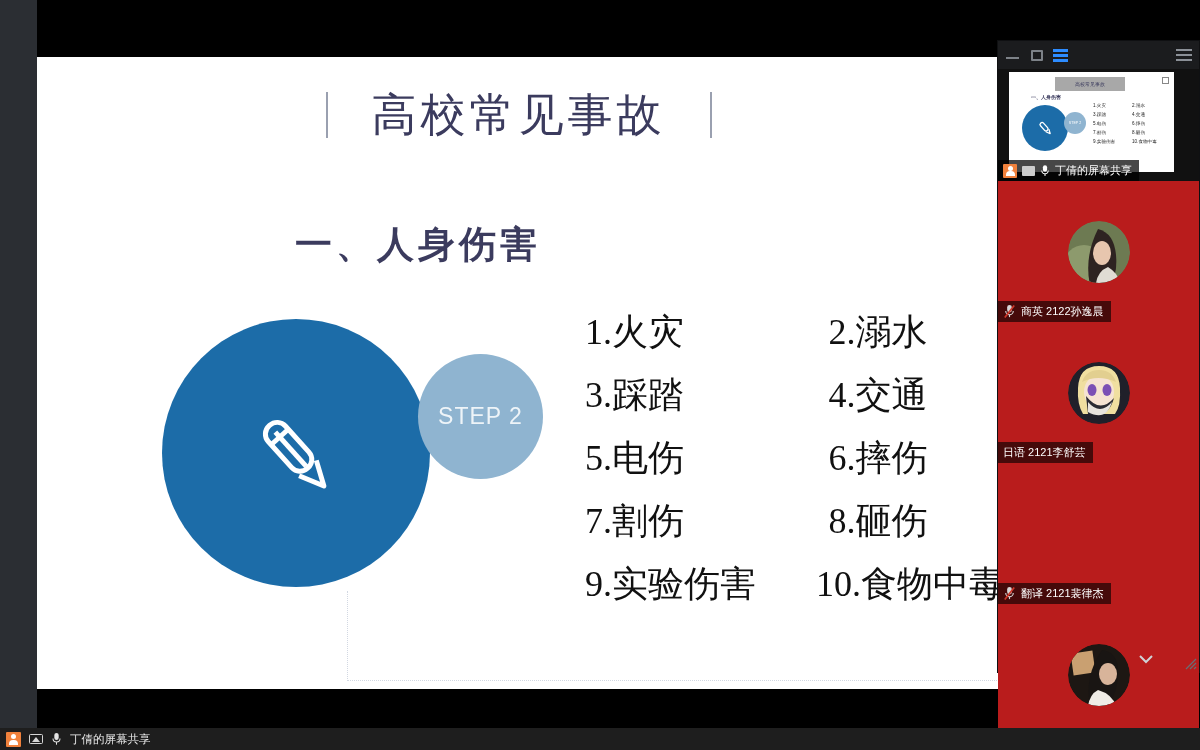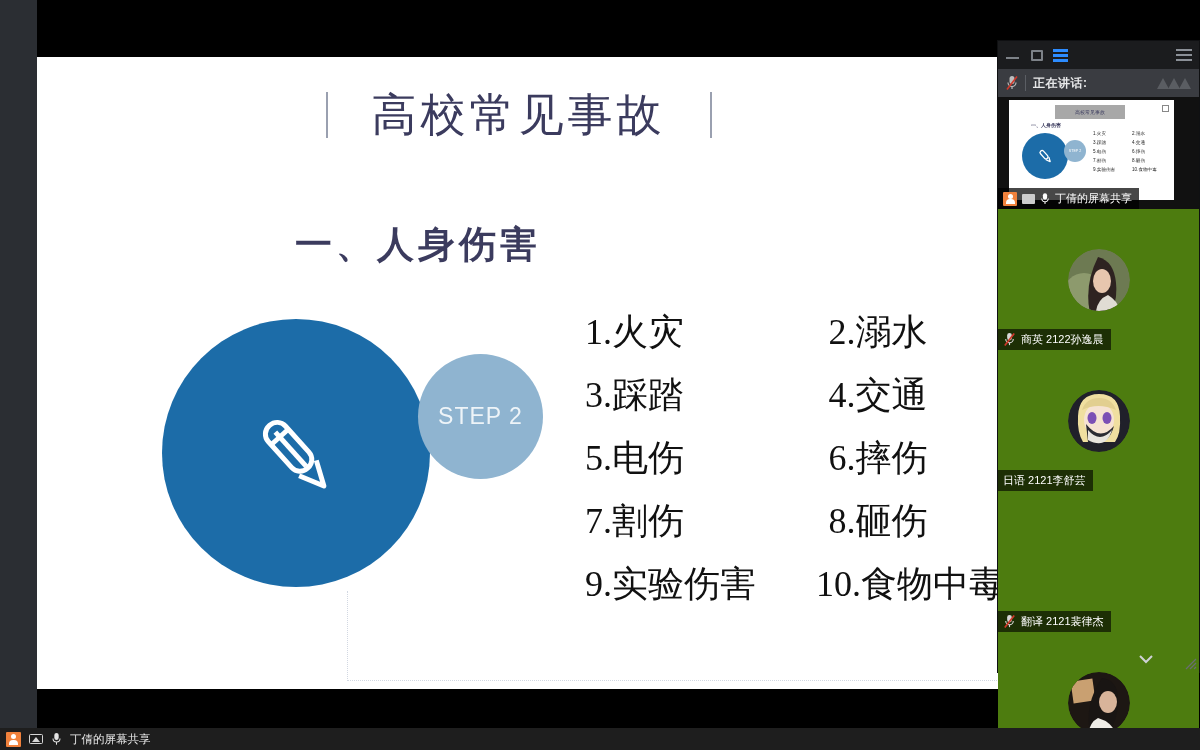--- a/index.html
+++ b/index.html
@@ -65,21 +65,21 @@
   .menu-icon i{ display:block; height:2px; background:#8b9097; }
   .menu-icon i:nth-child(1){ width:16px; }
   .menu-icon i:nth-child(2){ width:16px; }
   .menu-icon i:nth-child(3){ width:16px; }
 
   .speaking-bar{ height:28px; background:#3a3c41; display:flex; align-items:center;
     gap:7px; padding:0 8px; position:relative; }
   .speaking-text{ color:#e8e9ea; font-size:12px; font-weight:bold; letter-spacing:.5px; }
   .divider-v{ width:1px; height:16px; background:#5b5e64; }
 
-  .tile{ position:relative; background:#4d7c0f; }
+  .tile{ position:relative; background:#b91c1c; }
   .tile-share{ height:112px; background:#111; }
   .share-thumb{ position:absolute; left:11px; top:3px; width:165px; height:100px;
     background:#fff; overflow:hidden; }
   .th-title{ position:absolute; left:46px; top:5px; width:70px; height:14px;
     background:#a8a8a8; font-size:5px; color:#3b3b5e; display:flex;
     align-items:center; justify-content:center; }
   .th-sub{ position:absolute; left:22px; top:22px; font-size:5px; color:#3b3b5e; font-weight:bold;}
   .th-circle{ position:absolute; left:13px; top:33px; width:46px; height:46px;
     border-radius:50%; background:#1c6ca8; }
   .th-step{ position:absolute; left:55px; top:40px; width:22px; height:22px;
@@ -197,35 +197,20 @@
           <i></i>
           <i></i>
         </span>
       <span class="menu-icon">
           <i></i>
           <i></i>
           <i></i>
         </span>
     </div>
 
-    <div class="speaking-bar">
-      <svg width="12" height="16" viewBox="0 0 12 16">
-        <rect x="3.5" y="1" width="5" height="8" rx="2.5" fill="#bcbcbc"></rect>
-        <path d="M2 7.5a4 4 0 0 0 8 0" stroke="#bcbcbc" stroke-width="1.2" fill="none"></path>
-        <line x1="6" y1="11.5" x2="6" y2="14" stroke="#bcbcbc" stroke-width="1.2"></line>
-        <line x1="1" y1="14.5" x2="11" y2="1.5" stroke="#d0392b" stroke-width="1.6"></line>
-      </svg>
-      <span class="divider-v"></span>
-      <span class="speaking-text">正在讲话:</span>
-      <svg style="margin-left:auto" width="36" height="16" viewBox="0 0 36 16">
-        <path d="M2 14 L8 3 L14 14 Z" fill="#5a5d62"></path>
-        <path d="M13 14 L19 3 L25 14 Z" fill="#5a5d62"></path>
-        <path d="M24 14 L30 3 L36 14 Z" fill="#5a5d62"></path>
-      </svg>
-    </div>
 
     <div class="tile tile-share">
       <div class="share-thumb">
         <div class="th-title">高校常见事故</div>
         <div class="th-close"></div>
         <div class="th-sub">一、人身伤害</div>
         <div class="th-circle"></div>
         <svg class="th-pencil" viewBox="0 0 100 100">
           <g transform="rotate(-42 50 50)" fill="none" stroke="#fff" stroke-width="7" stroke-linejoin="round">
             <rect x="40" y="12" width="21" height="52" rx="10"></rect>

